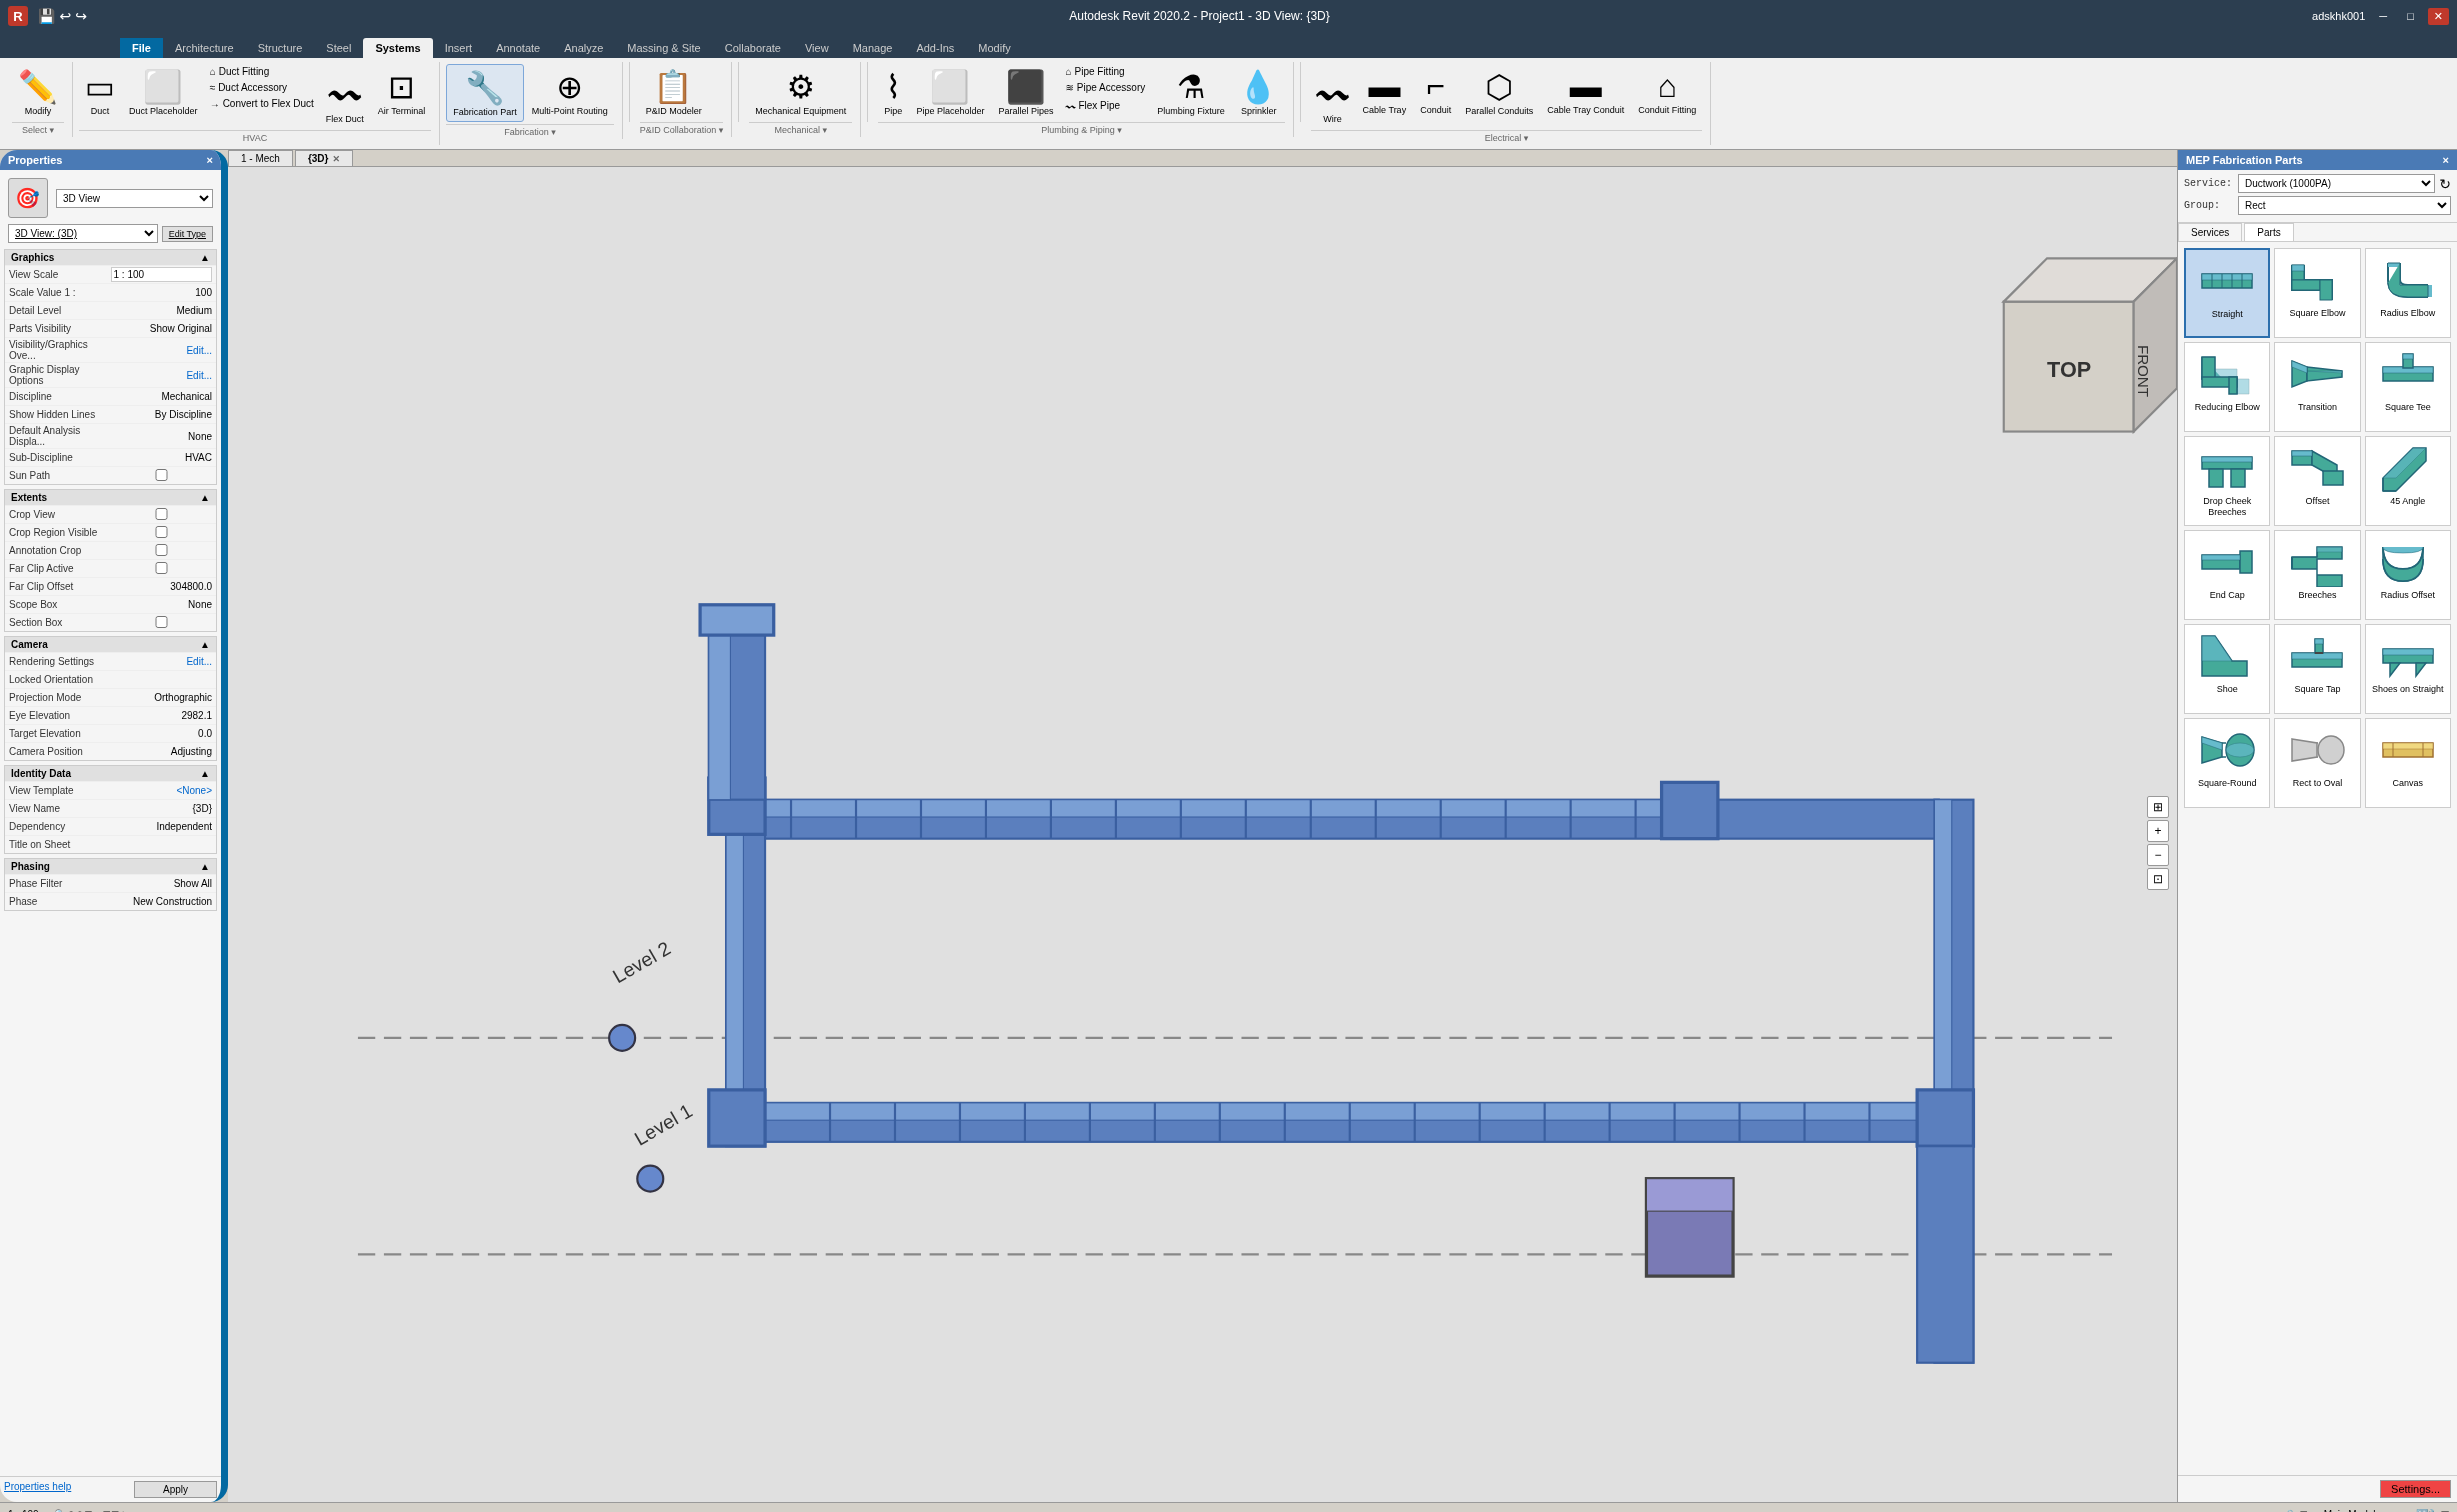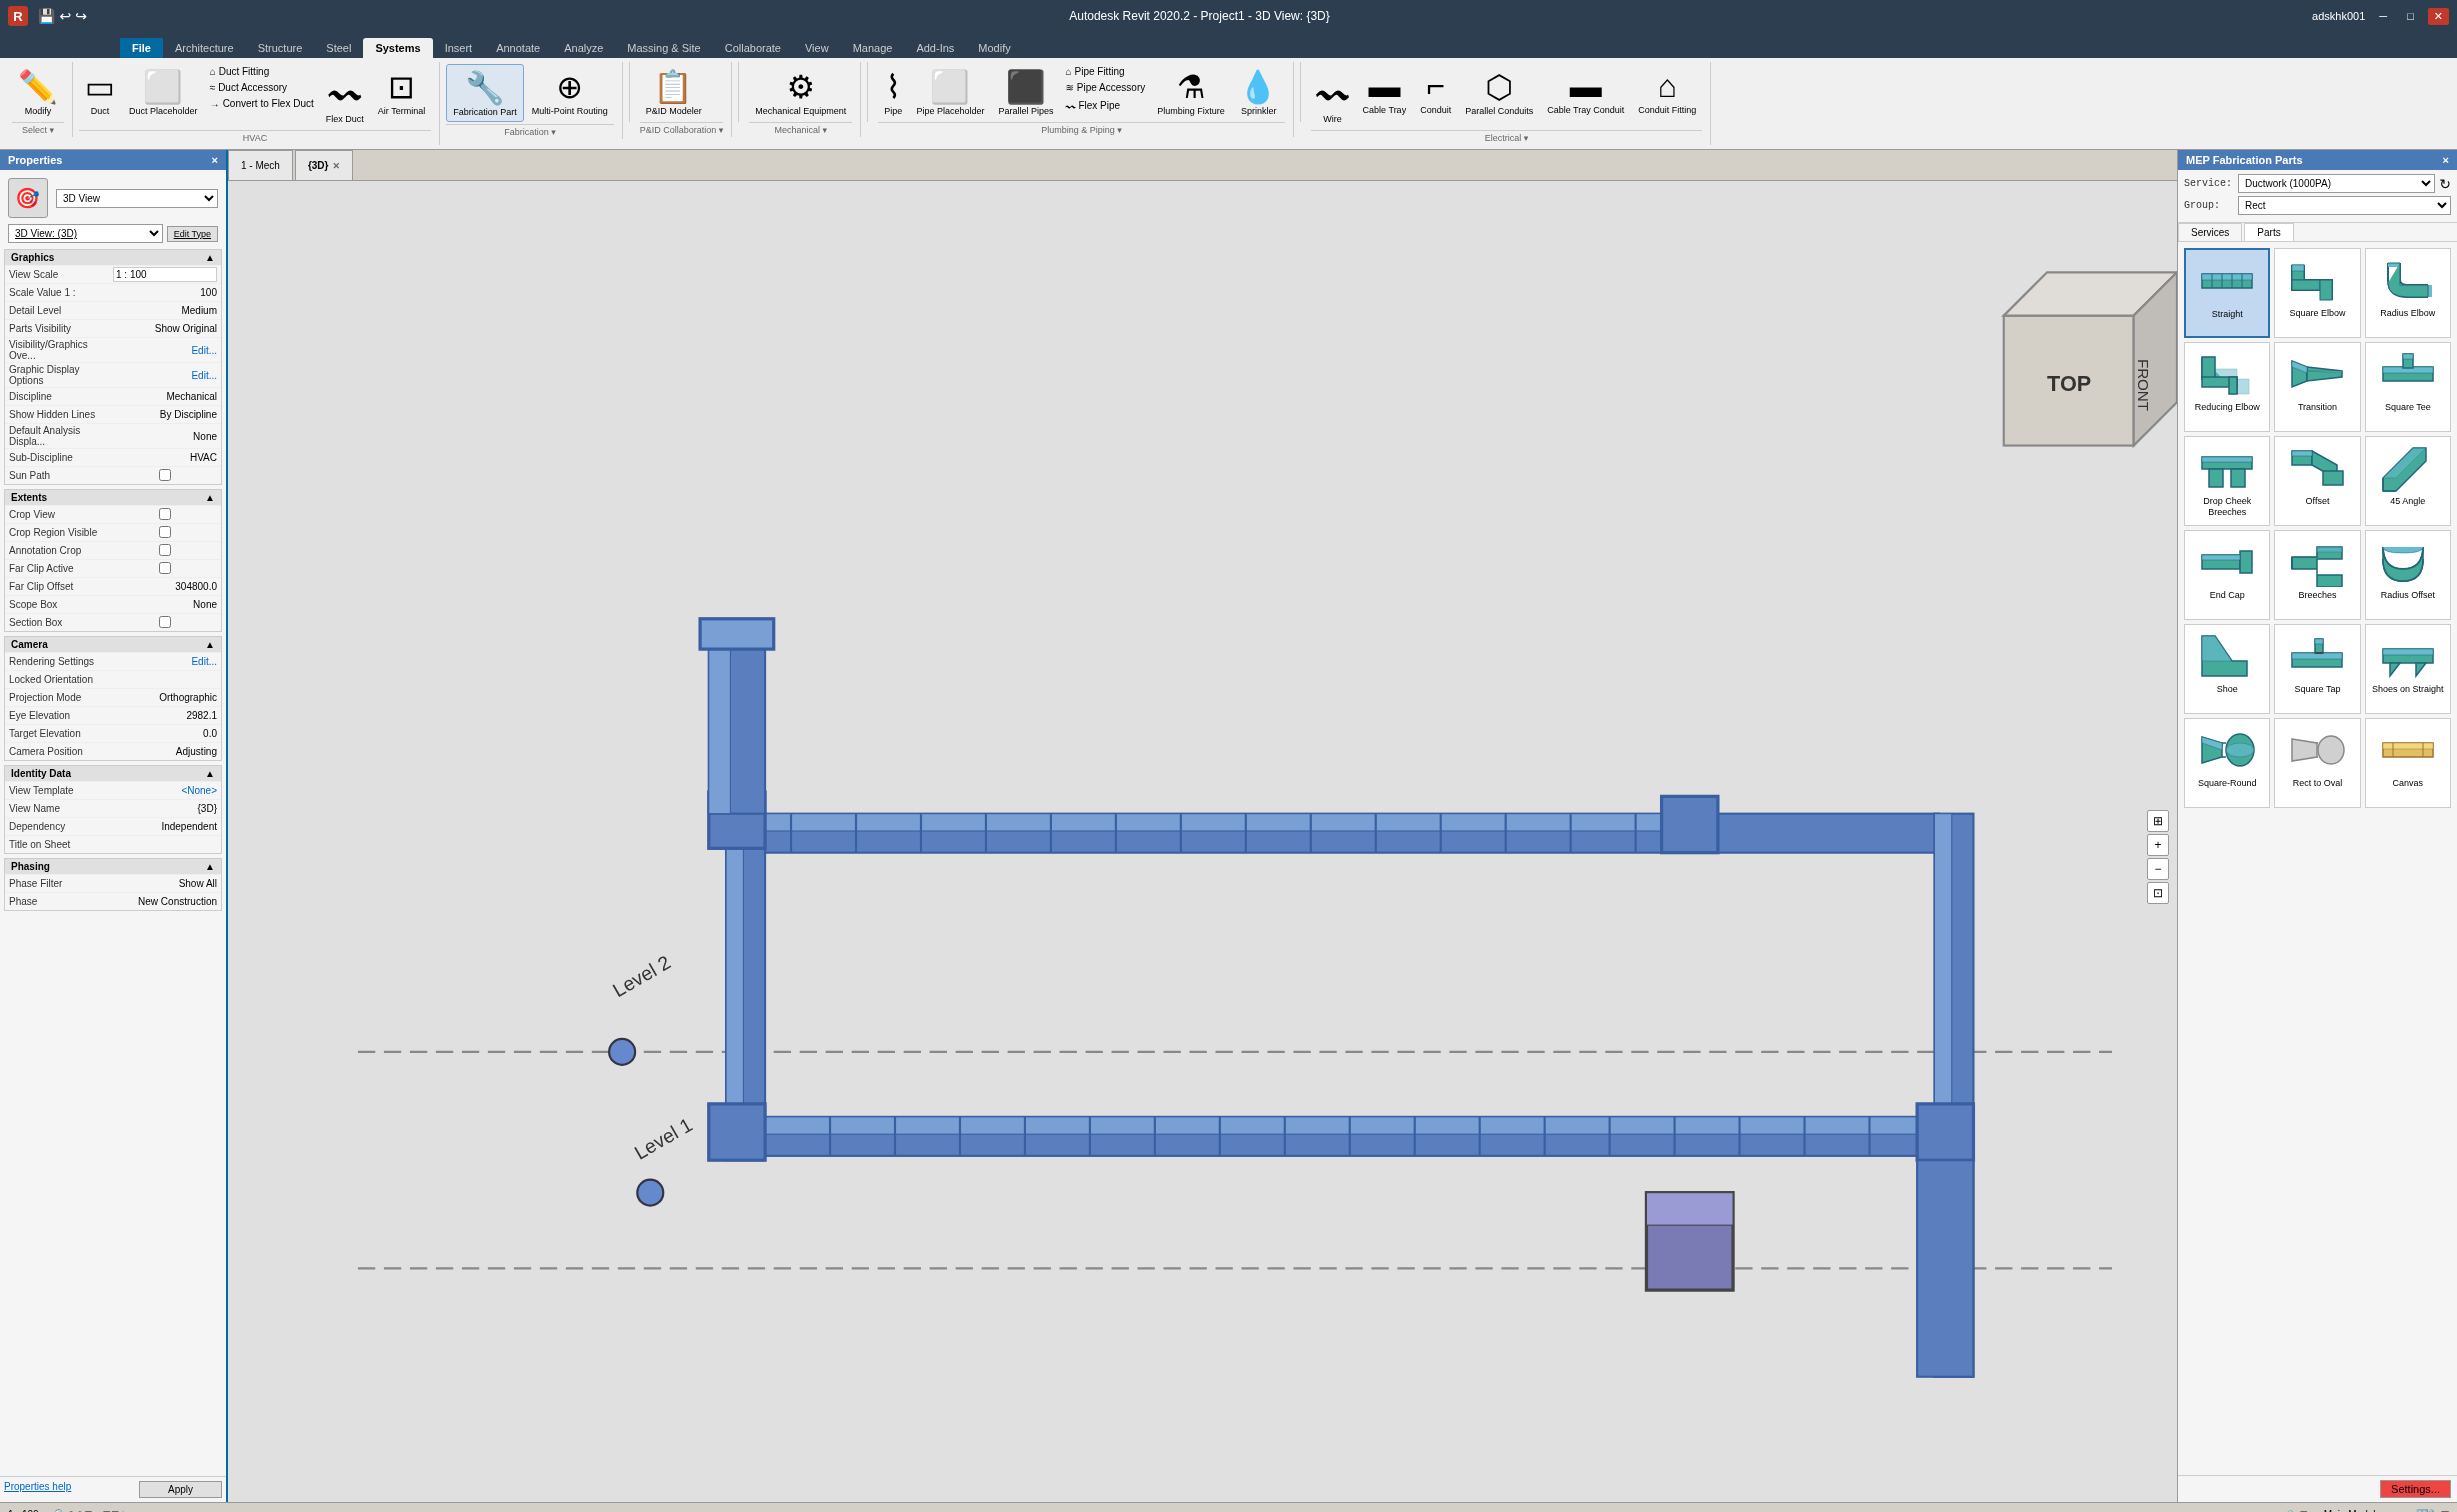--- a/index.html
+++ b/index.html
@@ -26,22 +26,22 @@
     .ribbon-item-small { display: flex; align-items: center; gap: 3px; padding: 2px 4px; cursor: pointer; border-radius: 2px; font-size: 10px; }
     .ribbon-item-large { display: flex; flex-direction: column; align-items: center; padding: 4px 6px; cursor: pointer; border-radius: 3px; }
     .ribbon-item-large .icon { font-size: 32px; }
     .ribbon-item-large .label { font-size: 9px; text-align: center; }
 
     
     #main { display: flex; height: calc(1512px - 32px - 106px - 24px); }
 
     
     #properties-panel {
-      width: 228px; background: #f5f5f5; border-right: 2px solid #0369a1;
-      display: flex; flex-direction: column; overflow: hidden;
+      width: 228px; background: #f5f5f5; border-right: 7px solid #0369a1;
+      display: flex; flex-direction: column; overflow: hidden; border-radius: 17px;
     }
     #properties-header {
       background: #4a7ab5; color: #fff; padding: 4px 8px; font-size: 11px; font-weight: bold;
       display: flex; justify-content: space-between; align-items: center;
     }
     #properties-body { flex: 1; overflow-y: auto; padding: 4px; }
     .prop-icon-row { display: flex; align-items: center; gap: 8px; padding: 4px; }
     .prop-icon { width: 40px; height: 40px; background: #ddd; border: 1px solid #999; border-radius: 3px; display: flex; align-items: center; justify-content: center; font-size: 20px; }
     .prop-type-select { flex: 1; }
     select { font-size: 10px; width: 100%; padding: 2px; border: 1px solid #999; background: #fff; }
@@ -52,21 +52,21 @@
     .prop-value { flex: 1; font-size: 10px; color: #000; text-align: right; }
     .prop-value input { width: 100%; border: none; background: #fff; font-size: 10px; border: 1px solid #ccc; padding: 1px 2px; }
     .prop-checkbox { width: 12px; height: 12px; }
     #properties-footer { padding: 4px; display: flex; gap: 4px; border-top: 1px solid #ccc; }
     .prop-link { font-size: 10px; color: #0066cc; cursor: pointer; text-decoration: underline; }
     .apply-btn { padding: 2px 28px; font-size: 10px; border: 1px solid #999; background: #e0e0e0; cursor: pointer; margin-left: auto; }
 
     
     #viewport { flex: 1; background: #e8e8e8; position: relative; overflow: hidden; }
     #viewport-tabs { display: flex; background: #d4d0c8; border-bottom: 1px solid #999; }
-    .viewport-tab { padding: 9px 12px; font-size: 10px; border: 1px solid #999; border-bottom: none; background: #e8e8e8; cursor: pointer; margin-right: 2px; display: flex; align-items: flex-end; gap: 4px; }
+    .viewport-tab { padding: 2px 12px; font-size: 10px; border: 1px solid #999; border-bottom: none; background: #e8e8e8; cursor: pointer; margin-right: 2px; display: flex; align-items: flex-end; gap: 4px; }
     .viewport-tab.active { background: #e8e8e8; font-weight: bold; }
     .viewport-tab .close { font-size: 9px; cursor: pointer; color: #666; }
     #viewport-canvas { width: 100%; height: 100%; background: #e0e0e0; position: relative; overflow: hidden; }
     #viewport-tools { position: absolute; right: 8px; top: 50%; transform: translateY(-50%); display: flex; flex-direction: column; gap: 2px; }
     .viewport-tool { width: 22px; height: 22px; background: #fff; border: 1px solid #999; border-radius: 2px; cursor: pointer; display: flex; align-items: center; justify-content: center; font-size: 12px; }
 
     
     #mep-panel {
       width: 280px; background: #f5f5f5; border-left: 1px solid #999;
       display: flex; flex-direction: column; overflow: hidden;

